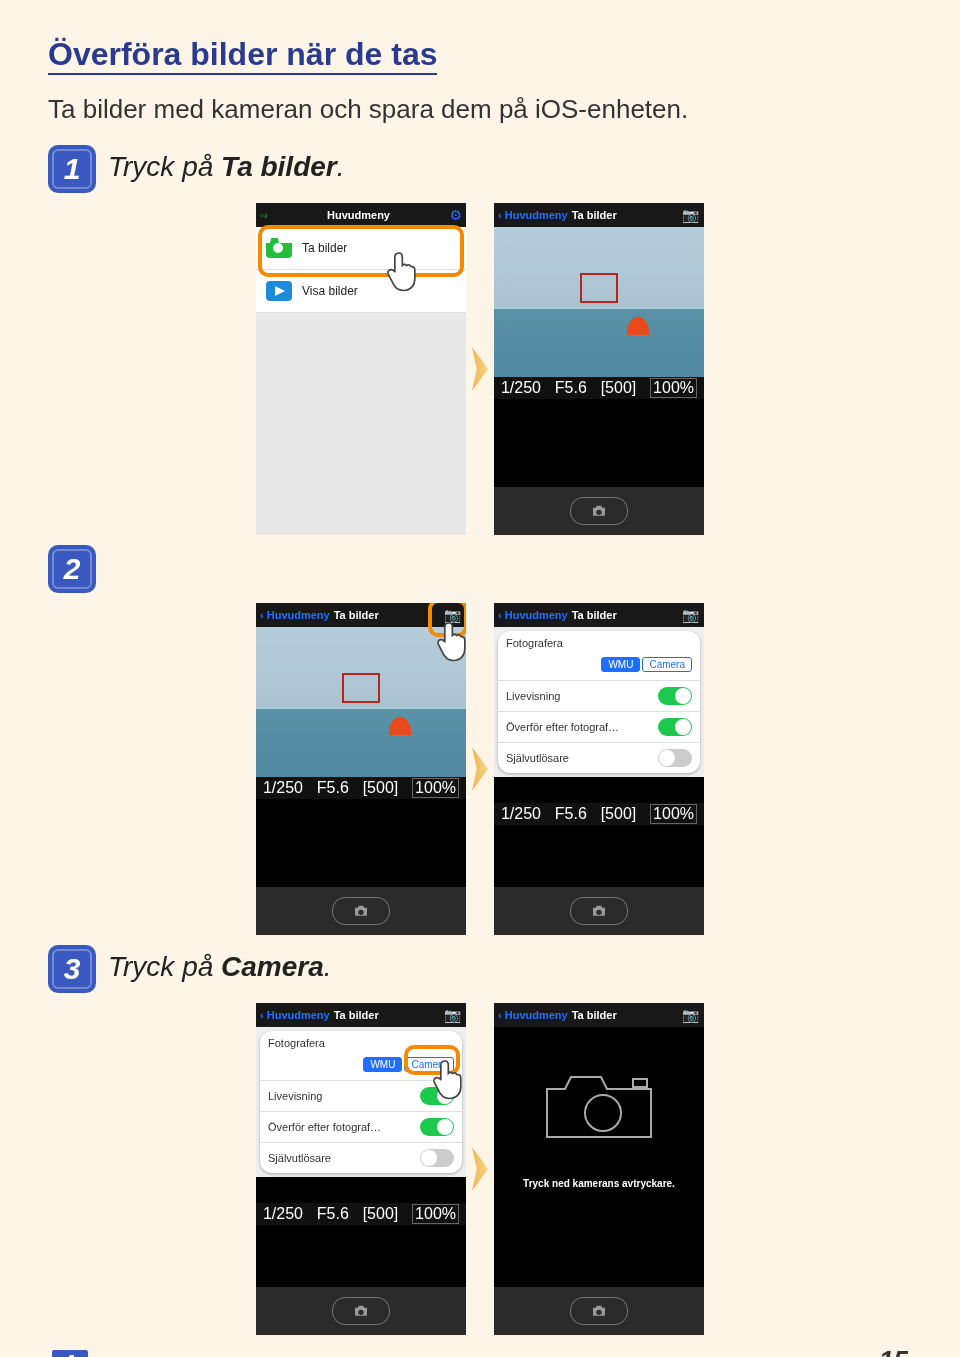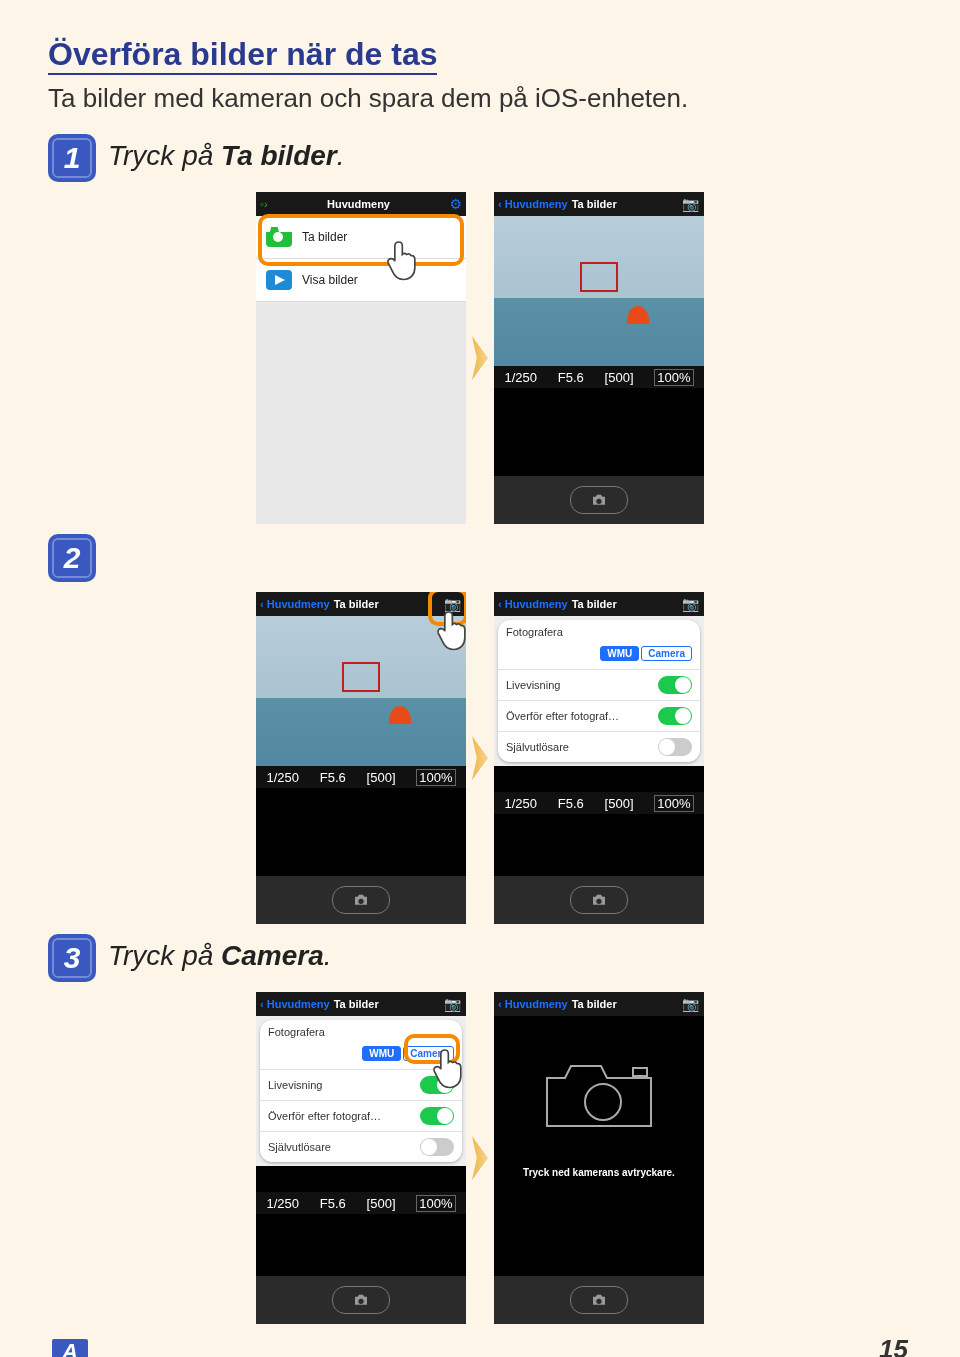--- a/index.html
+++ b/index.html
@@ -12,21 +12,21 @@
   .page {
     padding: 36px 48px 20px 48px;
     background: #fdf6e8;
   }
   .section-title {
     color: #2a3b8f;
     font-size: 32px;
     font-weight: bold;
     border-bottom: 2px solid #2a3b8f;
     display: inline-block;
-    margin-bottom: 8px;
+    margin-bottom: 19px;
   }
   .intro {
     color: #333;
     font-size: 26px;
     margin-bottom: 20px;
   }
   .step-row {
     display: flex;
     align-items: flex-start;
     gap: 12px;
@@ -155,21 +155,21 @@
   .viewfinder .focus {
     position:absolute; left:86px; top:46px; width:34px; height:26px; border:2px solid #c02020;
   }
   .exif-row {
     height: 22px;
     background:#111;
     color:#fff;
     display:flex;
     justify-content:space-around;
     align-items:center;
-    font-size:13px;
+    font-size:16px;
   }
   .shutter-bar {
     position:absolute;
     bottom:0;
     left:0;
     right:0;
     height:48px;
     background:#2b2b2b;
     display:flex;
     align-items:center;
@@ -200,21 +200,20 @@
     gap:2px;
     padding:2px 8px 8px;
     justify-content:flex-end;
   }
   .seg-btn {
     font-size:10px;
     padding:1px 6px;
     border:1px solid #1e6fff;
     border-radius:3px;
     color:#1e6fff;
-    font-weight:bold;
   }
   .seg-btn.active { background:#1e6fff; color:#fff;}
   .toggle-row {
     display:flex;
     align-items:center;
     justify-content:space-between;
     border-top:1px solid #e0e0e0;
     padding:6px 8px;
     font-size:11px;
     color:#333;

